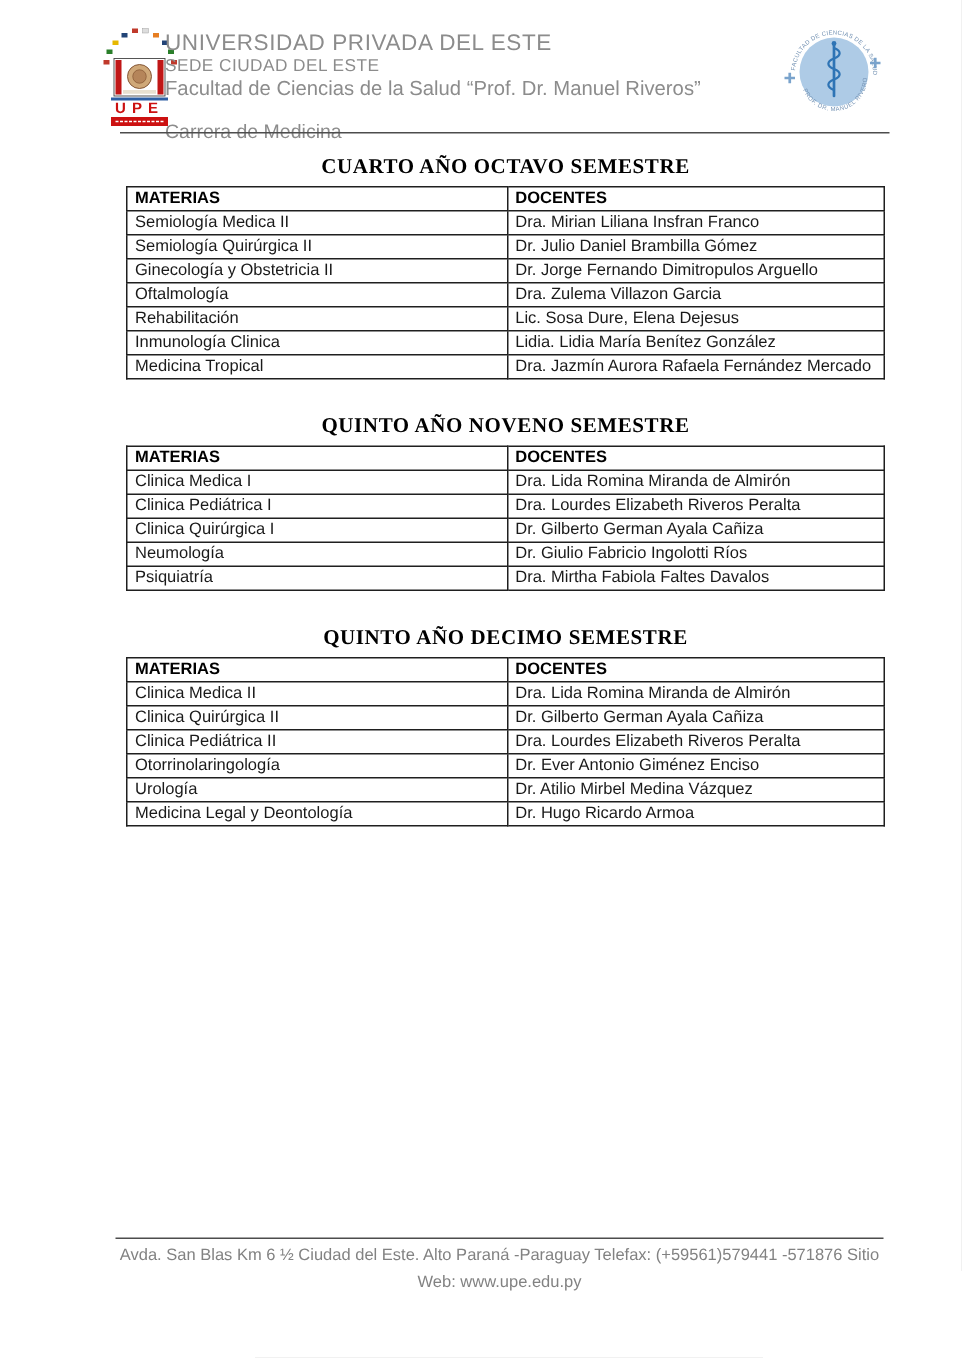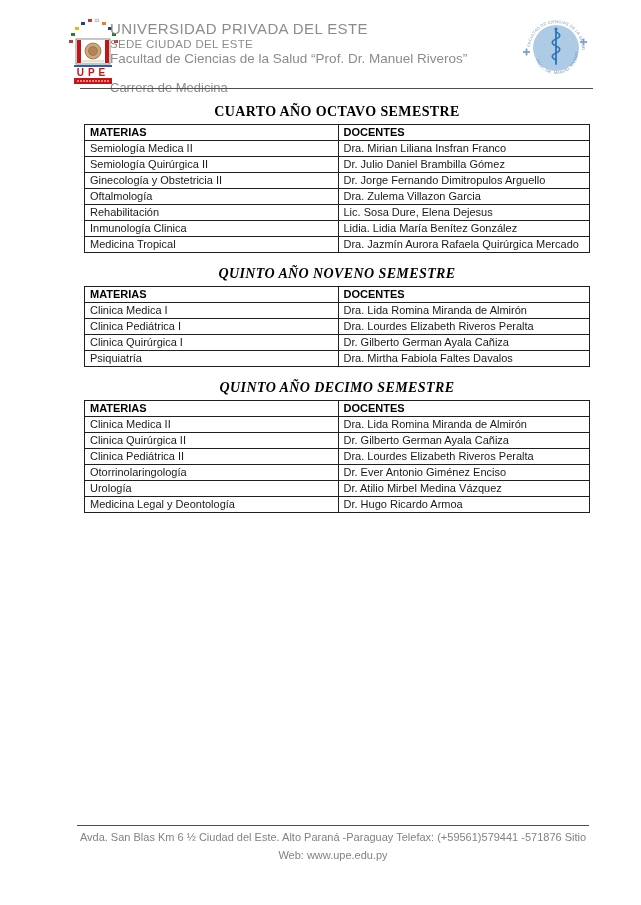--- a/index.html
+++ b/index.html
@@ -34,21 +34,21 @@
   
   .content { position:absolute; left:84px; top:89px; width:506px; }
 
   .section-title {
     font-family:"Liberation Serif", serif;
     font-size:14px; font-weight:bold; color:#000;
     text-align:center; letter-spacing:.4px;
     margin:0; padding:0;
   }
   .semester-section:first-child .section-title { margin-top:15px; }
-  .semester-section + .semester-section .section-title { margin-top:13px;font-style:italic; }
+  .semester-section + .semester-section .section-title { margin-top:24px; }
 
   table.materias-table {
     width:100%; border-collapse:collapse; table-layout:fixed;
     margin-top:4px;
   }
   table.materias-table th, table.materias-table td {
     border:1px solid #1f1f1f;
     font-size:11px; line-height:13px; height:13px;
     padding:1px 4px 1px 5px;
     text-align:left; color:#1a1a1a;
@@ -182,21 +182,21 @@
             <tr>
               <td>Rehabilitación</td>
               <td>Lic. Sosa Dure, Elena Dejesus</td>
             </tr>
             <tr>
               <td>Inmunología Clinica</td>
               <td>Lidia. Lidia María Benítez González</td>
             </tr>
             <tr>
               <td>Medicina Tropical</td>
-              <td>Dra. Jazmín Aurora Rafaela Quirúrgica Mercado</td>
+              <td>Dra. Jazmín Aurora Rafaela Fernández Mercado</td>
             </tr>
           </tbody>
       </table>
     </section>
 
     <section class="semester-section">
       <h2 class="section-title">QUINTO AÑO NOVENO SEMESTRE</h2>
       <table class="materias-table">
         <colgroup>
             <col class="c1">
@@ -215,20 +215,24 @@
             </tr>
             <tr>
               <td>Clinica Pediátrica I</td>
               <td>Dra. Lourdes Elizabeth Riveros Peralta</td>
             </tr>
             <tr>
               <td>Clinica Quirúrgica I</td>
               <td>Dr. Gilberto German Ayala Cañiza</td>
             </tr>
             <tr>
+              <td>Neumología</td>
+              <td>Dr. Giulio Fabricio Ingolotti Ríos</td>
+            </tr>
+            <tr>
               <td>Psiquiatría</td>
               <td>Dra. Mirtha Fabiola Faltes Davalos</td>
             </tr>
           </tbody>
       </table>
     </section>
 
     <section class="semester-section">
       <h2 class="section-title">QUINTO AÑO DECIMO SEMESTRE</h2>
       <table class="materias-table">

